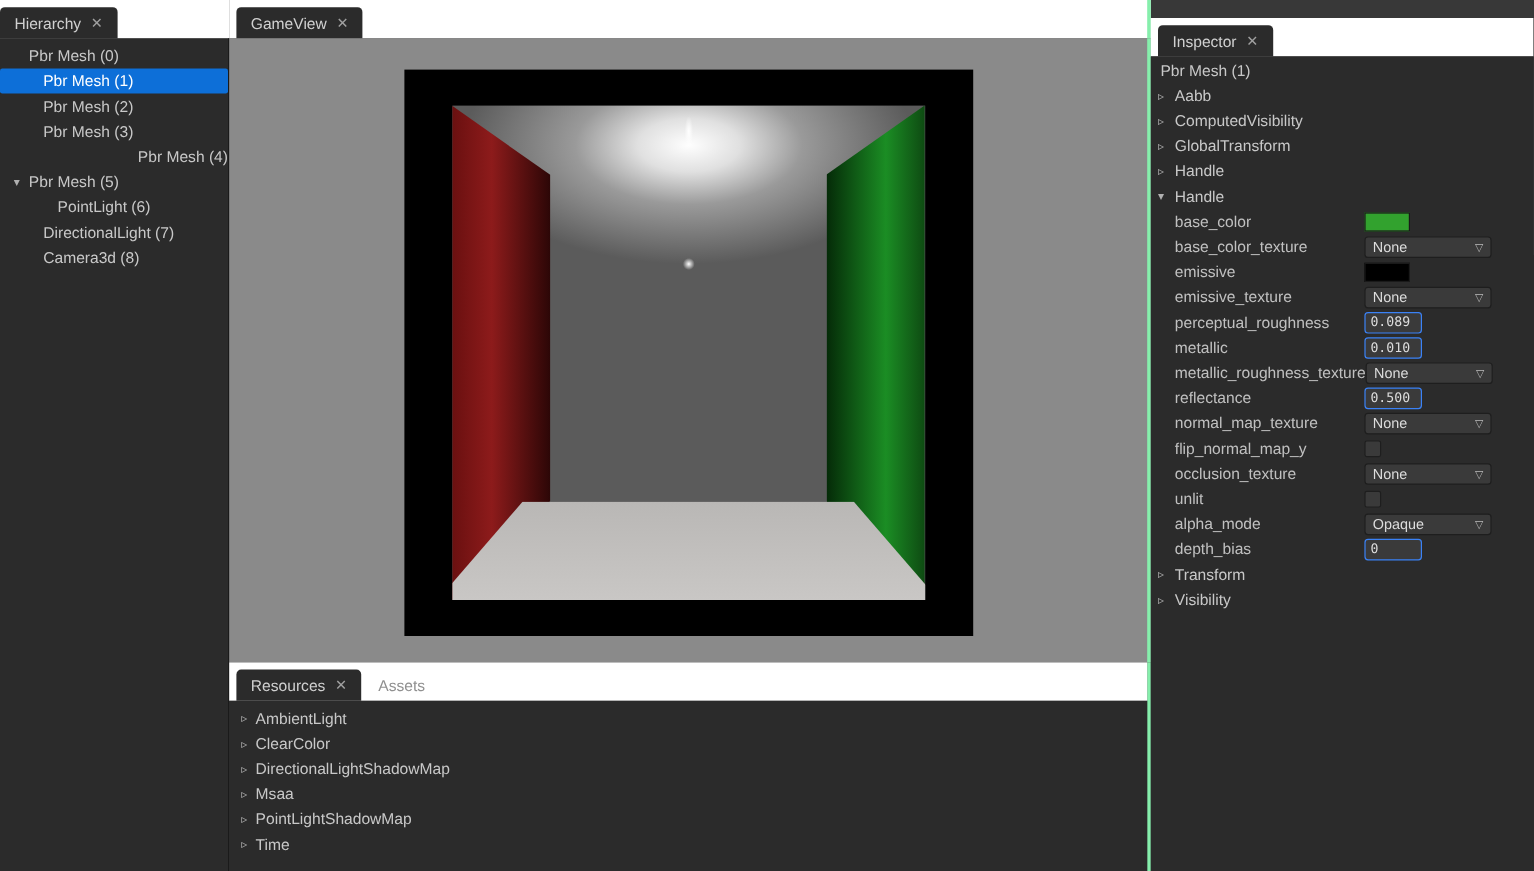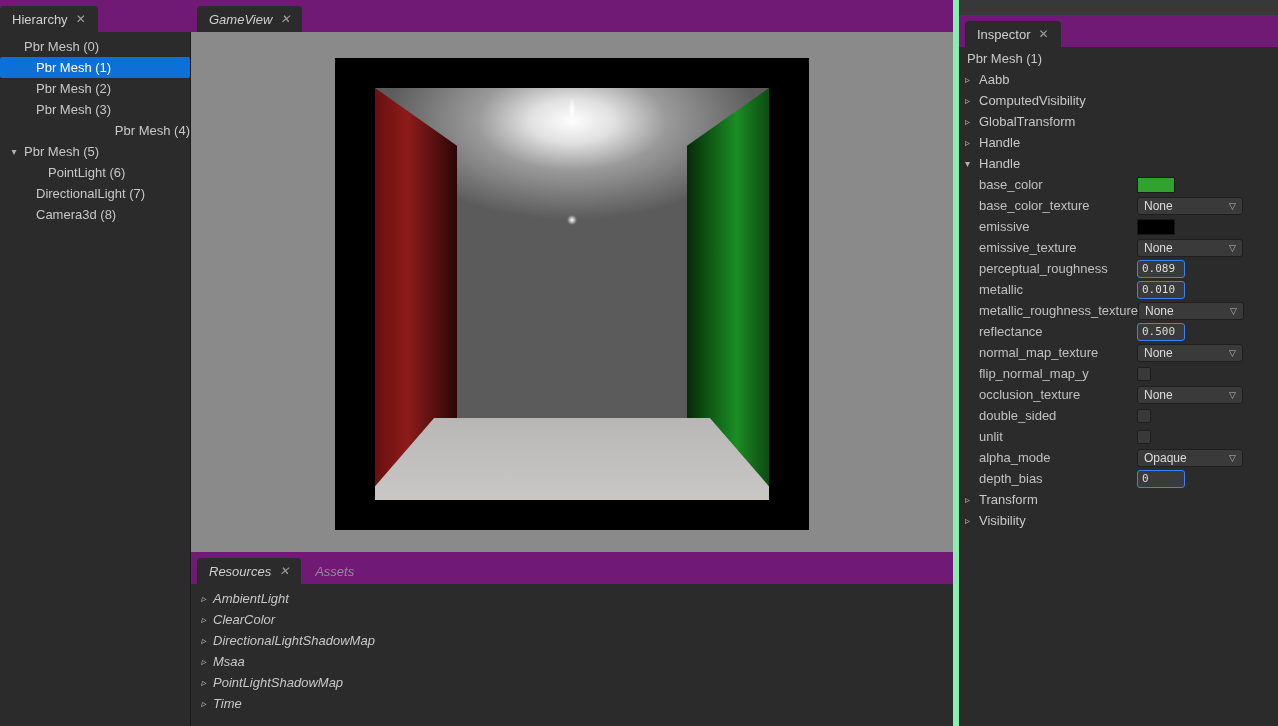--- a/index.html
+++ b/index.html
@@ -3,21 +3,21 @@
 <meta charset="utf-8">
 <style>
 * { margin:0; padding:0; box-sizing:border-box; font-family:Arial,Helvetica,sans-serif; }
 body { background:#383838; color:#c8c8c8; font-size:13px; width:1278px; height:726px; overflow:hidden; }
 
 .main-layout { display:flex; width:100%; height:100%; }
 .col-left   { width:191px; display:flex; flex-direction:column; }
 .col-mid    { width:768px; display:flex; flex-direction:column; }
 .col-right  { width:319px; display:flex; flex-direction:column;margin-top:15px; }
 
-.tab-bar { height:32px; background:#701a75; display:flex; align-items:flex-end; padding-top:16px; }
+.tab-bar { height:32px; background:#ffffff; display:flex; align-items:flex-end; padding-top:16px; }
 .tab {
   display:flex; align-items:center; gap:8px; height:26px; padding:0 12px;
   background:#2b2b2b; color:#d0d0d0; border-radius:4px 4px 0 0; margin-right:2px; cursor:pointer;
 }
 .tab.inactive { background:transparent; color:#909090; }
 .tab .close { font-size:12px; color:#a0a0a0; }
 
 .panel { background:#2b2b2b; flex:1 1 auto; overflow:auto; }
 
 .tree { padding-top:4px; }
@@ -75,21 +75,21 @@
 .prop-row .pval   { flex:0 0 108px; display:flex; }
 
 .swatch { width:38px; height:16px; border:1px solid #1a1a1a; }
 .num-field { width:48px; height:18px; background:#3a3a3a; border:1px solid #3b82f6; color:#ddd; font-family:monospace; font-size:11px; padding:0 4px; border-radius:3px; }
 .dropdown { width:106px; height:18px; background:#3a3a3a; border:1px solid #1e1e1e; display:flex; align-items:center; justify-content:space-between; padding:0 6px; border-radius:3px; color:#ddd; font-size:12px; }
 .dropdown .arr { font-size:9px; color:#bbb; }
 .checkbox { width:14px; height:14px; border:1px solid #1e1e1e; background:#3a3a3a; border-radius:2px; }
 
 .col-mid .tab-bar, .col-right .tab-bar { padding-left:6px; }
 .col-left .panel  { border-right:1px solid #1a1a1a; }
-.col-mid  > *     { border-right:6px solid #86efac;font-style:italic; }
+.col-mid  > *     { border-right:3px solid #86efac; }
 </style>
 </head>
 <body>
 
 <div class="main-layout">
 
   <div class="col-left">
     <div class="tab-bar">
       <div class="tab">
         <span>Hierarchy</span>
@@ -299,32 +299,26 @@
           <div class="prop-row">
             <span class="plabel">occlusion_texture</span>
             <span class="pval">
               <div class="dropdown">
                 <span>None</span>
                 <span class="arr">▽</span>
               </div>
             </span>
           </div>
           <div class="prop-row">
-            <span class="plabel">double_sided</span>
+            <span class="plabel">unlit</span>
             <span class="pval">
               <div class="checkbox"></div>
             </span>
           </div>
           <div class="prop-row">
-            <span class="plabel">unlit</span>
-            <span class="pval">
-              <div class="checkbox"></div>
-            </span>
-          </div>
-          <div class="prop-row">
             <span class="plabel">alpha_mode</span>
             <span class="pval">
               <div class="dropdown">
                 <span>Opaque</span>
                 <span class="arr">▽</span>
               </div>
             </span>
           </div>
           <div class="prop-row">
             <span class="plabel">depth_bias</span>

